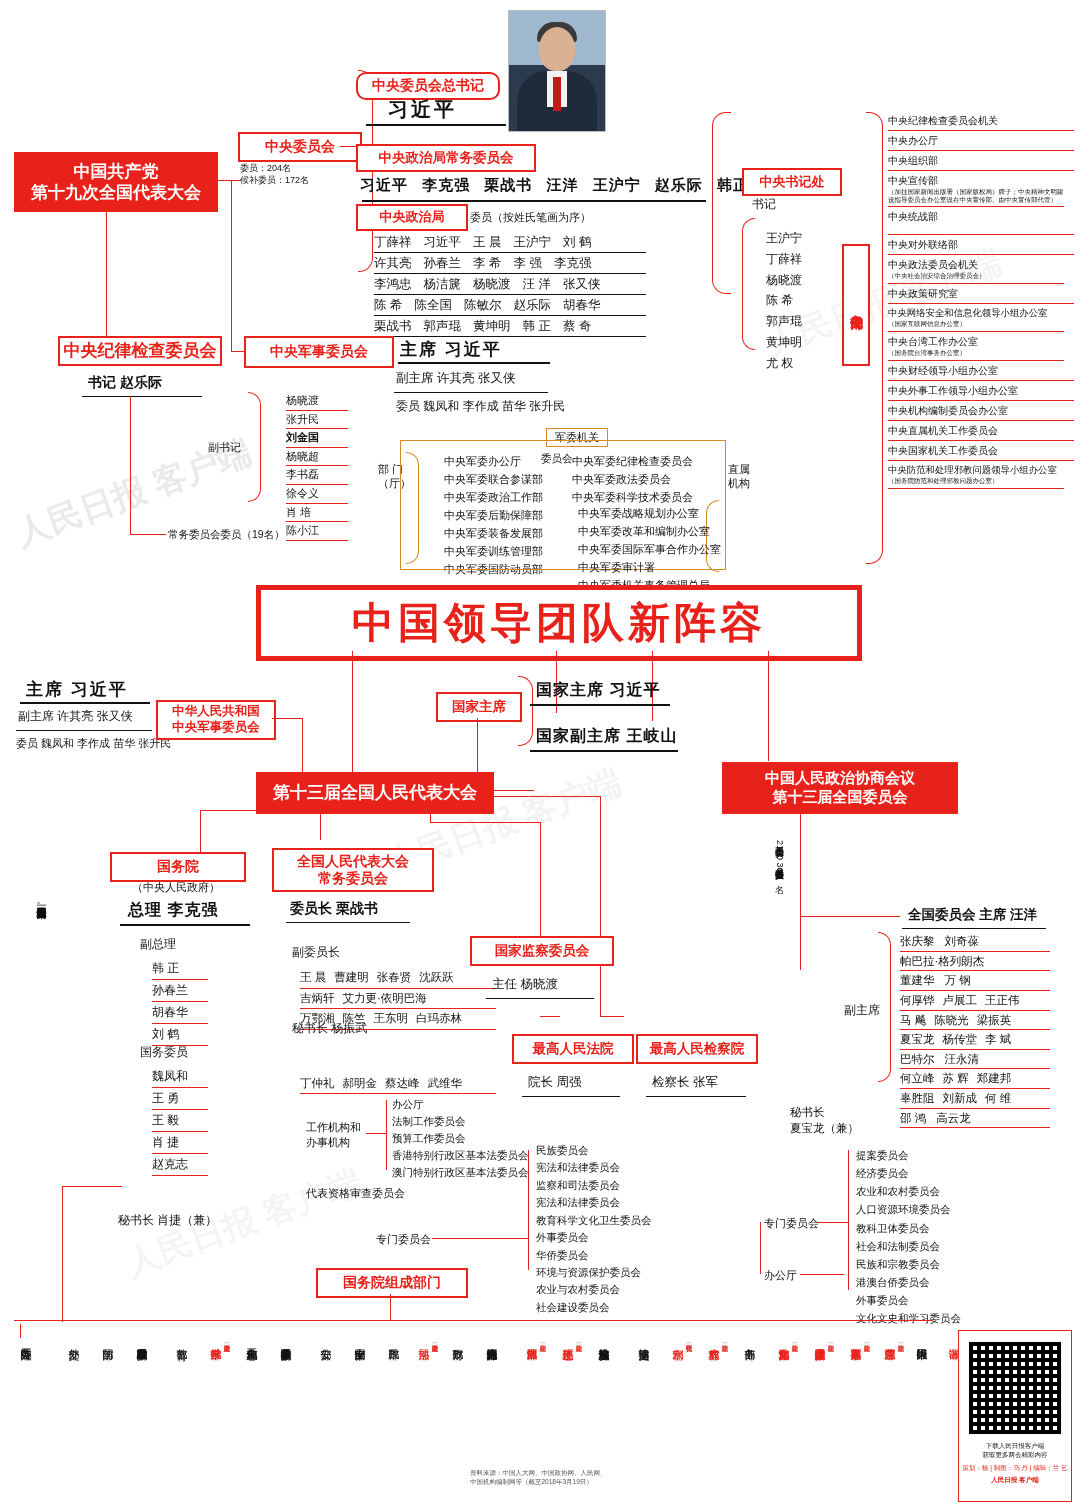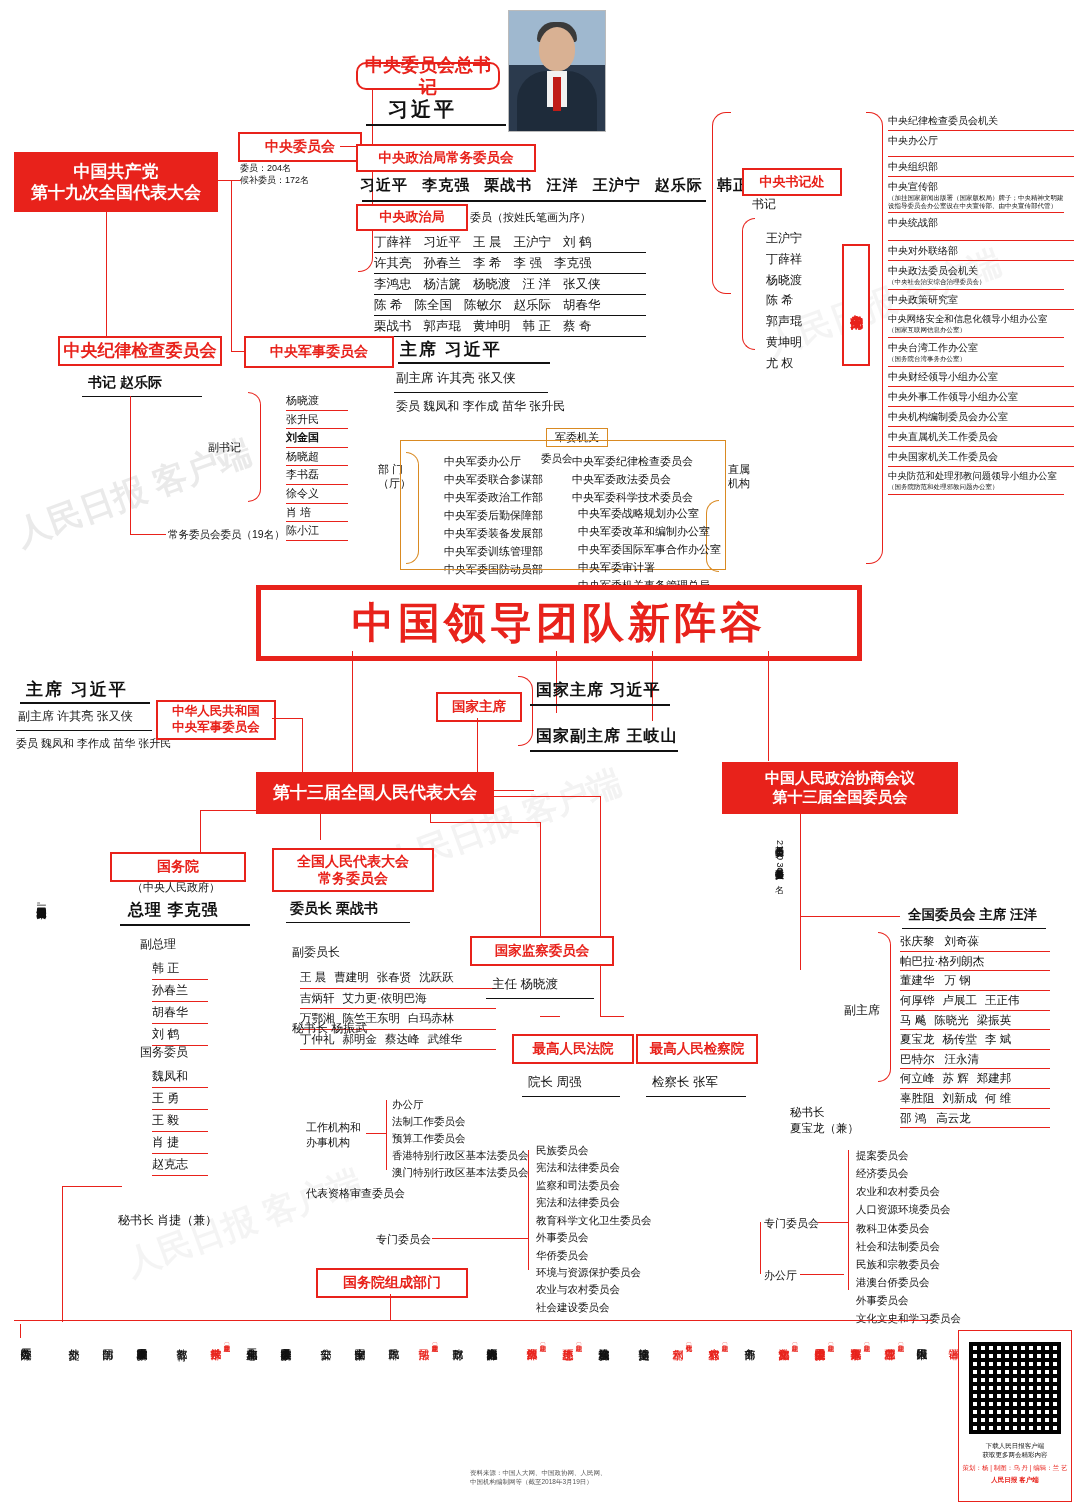--- a/index.html
+++ b/index.html
@@ -75,21 +75,21 @@
 <div class="vl" style="left:106px;top:208px;height:130px;"></div>
 <div class="hl" style="left:106px;top:338px;width:10px;"></div>
 
 <div class="abs redline" style="left:238px;top:132px;width:120px;height:26px;font-size:14px;display:flex;align-items:center;justify-content:center;">中央委员会</div>
 <div class="abs small" style="left:240px;top:162px;width:120px;white-space:pre-line;line-height:1.35;">委员：204名
 候补委员：172名</div>
 
 <div class="braceR" style="left:358px;top:70px;width:14px;height:200px;"></div>
 <div class="hl" style="left:340px;top:146px;width:20px;"></div>
 
-<div class="abs redline" style="left:356px;top:62px;width:140px;height:24px;font-size:18px;display:flex;align-items:center;justify-content:center;border-radius:10px;">中央委员会总书记</div>
+<div class="abs redline" style="left:356px;top:72px;width:140px;height:24px;font-size:14px;display:flex;align-items:center;justify-content:center;border-radius:10px;">中央委员会总书记</div>
 <div class="abs bold" style="left:388px;top:96px;font-size:20px;letter-spacing:3px;">习近平</div>
 <div class="lnk" style="left:366px;top:124px;width:140px;height:1.5px;"></div>
 
 <div class="abs photo" style="left:508px;top:10px;">
   <div class="hair"></div>
     <div class="head"></div>
     <div class="body"></div>
     <div class="shirt"></div>
     <div class="tie"></div>
 </div>
@@ -138,21 +138,21 @@
   <div>郭声琨</div>
   <div>黄坤明</div>
   <div>尤 权</div>
 </div>
 
 <div class="abs redline vert" style="left:842px;top:244px;width:24px;height:118px;font-size:13px;display:flex;align-items:center;justify-content:center;writing-mode:vertical-rl;">党中央各部门</div>
 <div class="braceR" style="left:866px;top:112px;width:16px;height:450px;"></div>
 
 <div class="abs" style="left:888px;top:114px;width:186px;">
   <div class="dept underred" style="color:#111;padding-bottom:2px;margin-bottom:3px;"><span>中央纪律检查委员会机关</span></div>
-  <div class="dept underred" style="padding-bottom:8px;margin-bottom:3px;"><span>中央办公厅</span></div>
+  <div class="dept underred" style="padding-bottom:2px;margin-bottom:3px;"><span>中央办公厅</span></div>
   <div class="dept underred" style="padding-bottom:2px;margin-bottom:3px;"><span>中央组织部</span></div>
   <div class="dept"><span>中央宣传部</span></div>
   <div class="tiny" style="line-height:1.25;border-bottom:1px solid #e8221b;padding-bottom:2px;margin-bottom:3px;width:176px;">（加挂国家新闻出版署（国家版权局）牌子；中央精神文明建设指导委员会办公室设在中央宣传部、由中央宣传部代管）</div>
   <div class="dept underred" style="padding-bottom:10px;margin-bottom:3px;"><span>中央统战部</span></div>
   <div class="dept underred" style="padding-bottom:2px;margin-bottom:3px;"><span>中央对外联络部</span></div>
   <div class="dept"><span>中央政法委员会机关</span></div>
   <div class="tiny" style="border-bottom:1px solid #e8221b;padding-bottom:2px;margin-bottom:3px;width:176px;">（中央社会治安综合治理委员会）</div>
   <div class="dept underred" style="padding-bottom:2px;margin-bottom:3px;"><span>中央政策研究室</span></div>
   <div class="dept" style="font-size:9.4px;"><span>中央网络安全和信息化领导小组办公室</span></div>
   <div class="tiny" style="border-bottom:1px solid #e8221b;padding-bottom:2px;margin-bottom:3px;width:176px;">（国家互联网信息办公室）</div>
@@ -300,23 +300,23 @@
 <div class="lnk" style="left:286px;top:922px;width:124px;height:1.4px;"></div>
 <div class="abs" style="left:292px;top:944px;font-size:12px;">副委员长</div>
 <div class="abs" style="left:300px;top:968px;font-size:11.5px;line-height:1.7;">
   <div class="underred" style="width:196px;">
     <span>王 晨</span><span style="margin-left:8px;">曹建明</span><span style="margin-left:8px;">张春贤</span><span style="margin-left:8px;">沈跃跃</span>
   </div>
   <div class="underred" style="width:196px;">
     <span>吉炳轩</span><span style="margin-left:8px;">艾力更·依明巴海</span>
   </div>
   <div class="underred" style="width:196px;">
-    <span>万鄂湘</span><span style="margin-left:8px;">陈竺</span><span style="">王东明</span><span style="margin-left:8px;">白玛赤林</span>
-  </div>
-  <div class="underred" style="width:196px;">
+    <span>万鄂湘</span><span style="margin-left:8px;">陈竺</span><span style="margin-left:8px;">王东明</span><span style="margin-left:8px;">白玛赤林</span>
+  </div>
+  <div class="underred" style="width:196px;margin-top:44px;">
     <span>丁仲礼</span><span style="margin-left:8px;">郝明金</span><span style="margin-left:8px;">蔡达峰</span><span style="margin-left:8px;">武维华</span>
   </div>
 </div>
 <div class="abs" style="left:292px;top:1020px;font-size:12px;">秘书长   杨振武</div>
 
 <div class="abs redline" style="left:470px;top:936px;width:140px;height:26px;font-size:13.5px;display:flex;align-items:center;justify-content:center;">国家监察委员会</div>
 <div class="abs" style="left:492px;top:976px;font-size:12.5px;">主任  杨晓渡</div>
 <div class="lnk" style="left:486px;top:998px;width:108px;height:1.3px;"></div>
 
 <div class="abs redline" style="left:512px;top:1034px;width:118px;height:26px;font-size:13.5px;display:flex;align-items:center;justify-content:center;">最高人民法院</div>

